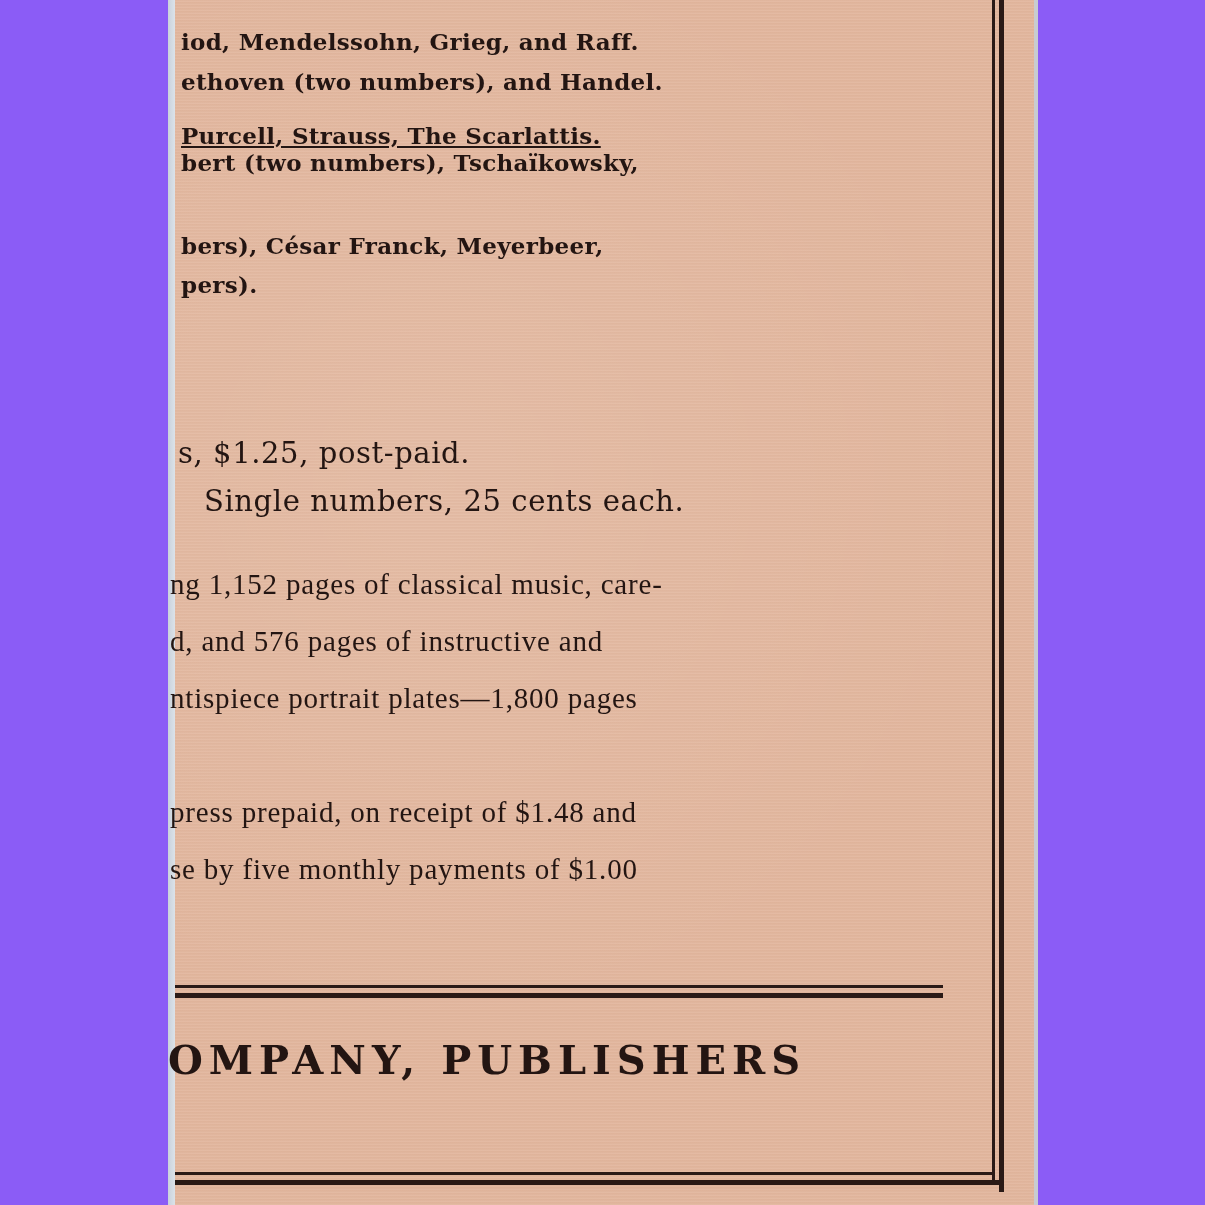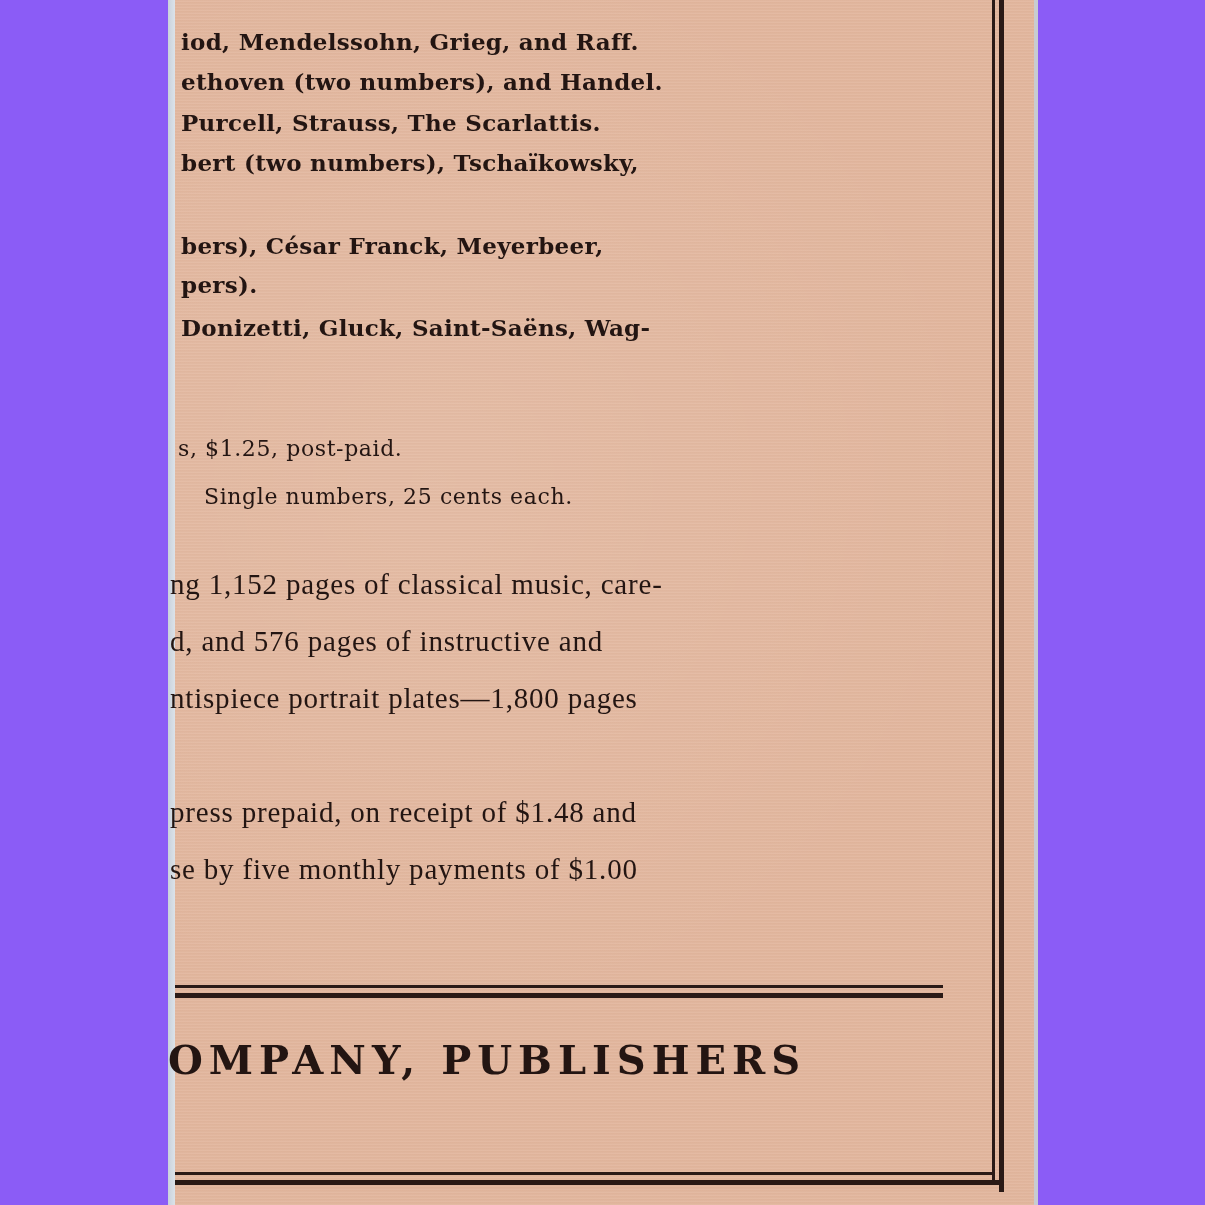--- a/index.html
+++ b/index.html
@@ -73,21 +73,21 @@
       white-space: nowrap;
     }
     .small {
       font-family: "DejaVu Serif", serif;
       font-weight: bold;
       font-size: 23px;
       letter-spacing: 0.3px;
     }
     .medium {
       font-family: "DejaVu Serif", serif;
-      font-size: 22px;
+      font-size: 29px;
       letter-spacing: 0.6px;
     }
     .large {
       font-family: "Liberation Serif", serif;
       font-size: 29px;
       letter-spacing: 0.8px;
     }
     .caps {
       font-family: "DejaVu Serif", serif;
       font-weight: bold;
@@ -101,25 +101,24 @@
 <div class="canvas">
   <div class="paper-shadow"></div>
   <div class="paper"></div>
   <div class="paper-right-edge"></div>
 
   <div class="vrule-thin"></div>
   <div class="vrule-thick"></div>
 
   <div class="text small" style="left:181px; top:28px;">iod, Mendelssohn, Grieg, and Raff.</div>
   <div class="text small" style="left:181px; top:68px;">ethoven (two numbers), and Handel.</div>
-  <div class="text small" style="left:181px; top:109px;">Purcell, Strauss, The Scarlattis.</div>
+  <div class="text small" style="left:181px; top:122px;text-decoration:underline;">Purcell, Strauss, The Scarlattis.</div>
   <div class="text small" style="left:181px; top:232px;">bers), César Franck, Meyerbeer,</div>
   <div class="text small" style="left:181px; top:149px;">bert (two numbers), Tschaïkowsky,</div>
   <div class="text small" style="left:181px; top:271px;">pers).</div>
-  <div class="text small" style="left:181px; top:314px;">Donizetti, Gluck, Saint-Saëns, Wag-</div>
 
   <div class="text medium" style="left:178px; top:436px;">s, $1.25, post-paid.</div>
   <div class="text medium" style="left:204px; top:484px;">Single numbers, 25 cents each.</div>
 
   <div class="text large" style="left:170px; top:568px;">ng 1,152 pages of classical music, care-</div>
   <div class="text large" style="left:170px; top:625px;">d, and 576 pages of instructive and</div>
   <div class="text large" style="left:170px; top:682px;">ntispiece portrait plates—1,800 pages</div>
 
   <div class="text large" style="left:170px; top:796px;">press prepaid, on receipt of $1.48 and</div>
   <div class="text large" style="left:170px; top:853px;">se by five monthly payments of $1.00</div>

